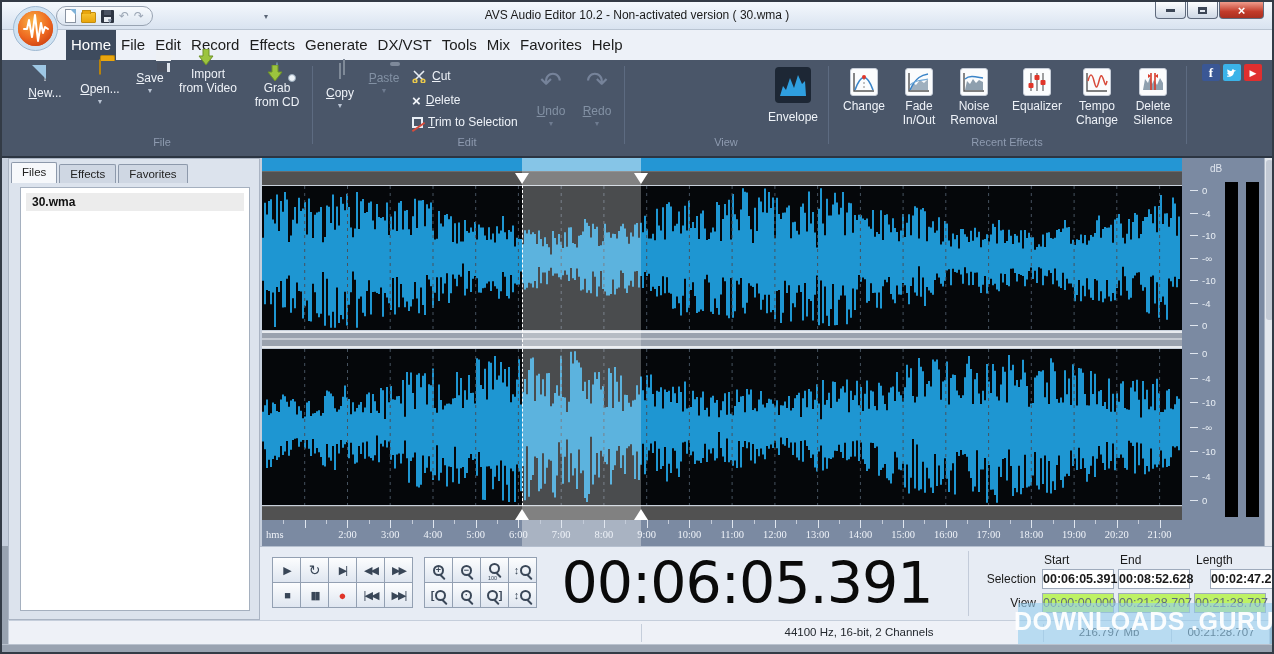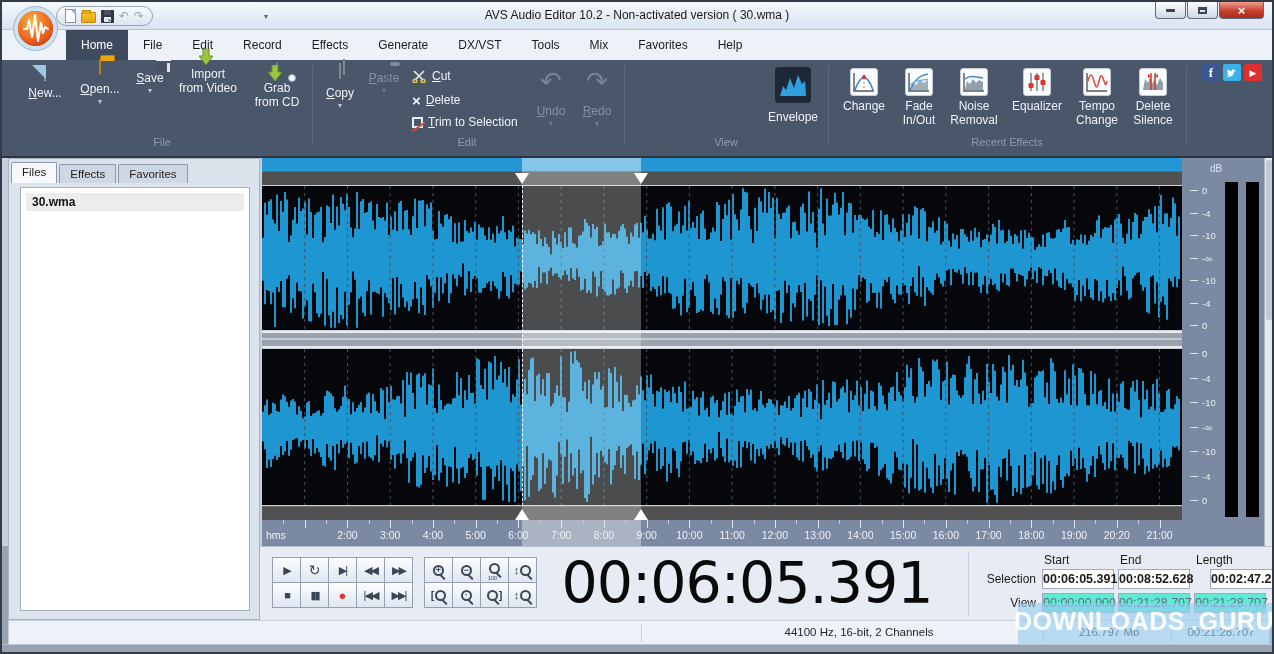--- a/index.html
+++ b/index.html
@@ -29,21 +29,21 @@
   .winbtns{position:absolute;right:8px;top:0;display:flex;}
   .winbtn{width:31px;height:17px;border:1px solid #5f6a7c;border-top:none;border-radius:0 0 4px 4px;
        background:linear-gradient(#fdfefe,#cfd9e6);display:flex;align-items:center;justify-content:center;margin-left:1px;}
   .winbtn .bar{width:9px;height:3px;background:#3c4656;}
   .winbtn .box{width:9px;height:7px;border:2px solid #3c4656;border-top-width:3px;}
   .winbtn.close{width:45px;background:linear-gradient(#f09c8c,#c23b2a 60%,#a92f20);
        color:#fff;font-size:13px;font-weight:bold;line-height:15px;}
   
   .menubar{position:absolute;left:0;top:28px;right:0;height:30px;background:#edf1f8;}
   .menu-items{position:absolute;left:64px;top:0;display:flex;height:30px;}
-  .menu-item{padding:0 15px;line-height:30px;font-size:12px;color:#1c1c1c;cursor:default;}
+  .menu-item{padding:0 5px;line-height:30px;font-size:15px;color:#1c1c1c;cursor:default;}
   .menu-item.active{background:#3e4b5e;color:#fff;}
   .logo{position:absolute;left:10px;top:3px;width:47px;height:47px;z-index:20;}
   .social{position:absolute;right:10px;top:34px;display:flex;gap:3px;z-index:5;}
   .soc{width:18px;height:17px;border-radius:2px;color:#fff;display:flex;align-items:center;justify-content:center;}
   .soc.fb{background:#3a5795;font:bold 13px "Liberation Serif",serif;}
   .soc.tw{background:#3bb3e8;}
   .soc.yt{background:#e02f2f;font-size:9px;}
   
   .ribbon{position:absolute;left:0;top:58px;right:0;height:98px;background:#4a5669;border-bottom:2px solid #2c3542;color:#eef2f8;}
   .rsep{position:absolute;top:6px;height:78px;width:1px;background:#5d6b81;}
@@ -107,21 +107,21 @@
   .tri{position:absolute;width:0;height:0;border-left:7px solid transparent;border-right:7px solid transparent;}
   .tri.down{border-top:11px solid #fff;top:1px;}
   .tri.up{border-bottom:11px solid #fff;top:2px;}
   .ch{position:absolute;left:0;right:0;border-top:1px solid #c8d0da;border-bottom:1px solid #c8d0da;overflow:hidden;}
   .ch1{top:27px;height:146px;} .ch2{top:190px;height:158px;}
   .divider{position:absolute;left:0;right:0;top:173px;height:17px;background:#9aa2ae;
        border-top:2px solid #e8ebef;border-bottom:2px solid #e8ebef;}
   .divider::after{content:"";position:absolute;left:0;right:0;top:5px;height:2px;background:#c6cbd3;}
   .sel-wave{position:absolute;top:13px;height:349px;background:rgba(255,255,255,.28);z-index:3;}
   .cursor-line{position:absolute;top:27px;height:321px;width:0;border-left:1px dashed #fff;z-index:4;}
-  .ruler{position:absolute;left:0;right:0;top:362px;height:26px;background:#7b8aa2;overflow:hidden;}
+  .ruler{position:absolute;left:0;right:0;top:362px;height:26px;background:#7b8aa2;overflow:hidden;font-family:Liberation Serif, serif;}
   .sel-ruler{position:absolute;top:0;height:26px;background:rgba(255,255,255,.35);}
   .tick-major{position:absolute;top:0;width:1px;height:8px;background:#dfe5ee;}
   .tick-minor{position:absolute;top:0;width:1px;height:4px;background:#c3cbd8;}
   .tick-label{position:absolute;top:9px;transform:translateX(-50%);font-size:10.5px;color:#eef2f8;}
   .unit-label{position:absolute;left:4px;top:9px;font-size:10.5px;color:#eef2f8;}
   
   .meter{position:absolute;left:1180px;top:156px;width:82px;height:388px;background:#7b8aa2;}
   .db-unit{position:absolute;left:28px;top:5px;font-size:10px;color:#dfe5ee;}
   .db-col{position:absolute;left:8px;width:34px;display:flex;flex-direction:column;justify-content:space-between;}
   .db-col.c1{top:27px;height:146px;} .db-col.c2{top:190px;height:158px;}
@@ -148,21 +148,21 @@
   .zin{position:absolute;left:0;top:0;width:7px;height:7px;font:bold 9px/7px "Liberation Sans",sans-serif;text-align:center;font-style:normal;}
   .zsub{position:absolute;top:10px;left:-3px;font:5.5px "Liberation Sans",sans-serif;font-style:normal;letter-spacing:0;}
   .bigtime{position:absolute;left:282px;top:0;width:410px;height:72px;font-family:"DejaVu Sans",sans-serif;
        font-size:57px;color:#0a0a0a;text-align:center;line-height:72px;letter-spacing:-1px;}
   .bb-sep{position:absolute;left:708px;top:4px;bottom:4px;width:1px;background:#c3cbd9;}
   .seltable{position:absolute;left:718px;top:0;right:4px;font-size:12px;color:#1a1a1a;}
   .st-head{position:absolute;top:6px;font-size:12px;}
   .st-rowlbl{position:absolute;width:58px;text-align:right;font-size:12px;}
   .st-box{position:absolute;width:72px;height:20px;border:1px solid #9fabbc;background:#fff;
        font-size:12.5px;font-weight:bold;text-align:center;line-height:19px;}
-  .st-box.view{background:#5eead4;color:#5f6b7c;font-weight:normal;}
+  .st-box.view{background:#bef264;color:#5f6b7c;font-weight:normal;}
   
   .statusbar{position:absolute;left:6px;top:618px;width:1262px;height:26px;background:#eef1f7;border:1px solid #c5cedb;}
   .st-div{position:absolute;top:3px;bottom:3px;width:1px;background:#c5cedb;}
   .st-text{position:absolute;top:5px;font-size:11.5px;color:#23282e;text-align:center;}
   
   .wm-band{position:absolute;left:1016px;top:601px;right:0;height:41px;background:rgba(150,205,238,.62);z-index:8;}
   .wm-text{position:absolute;left:1016px;top:602px;right:2px;height:34px;display:flex;align-items:center;justify-content:center;
        gap:3px;z-index:9;font-weight:bold;font-size:25px;color:rgba(255,255,255,.93);letter-spacing:.5px;}
   .frame-bottom{position:absolute;left:0;right:0;bottom:0;height:8px;background:#99a3b1;border-top:1px solid #b9c2ce;}
 </style>

